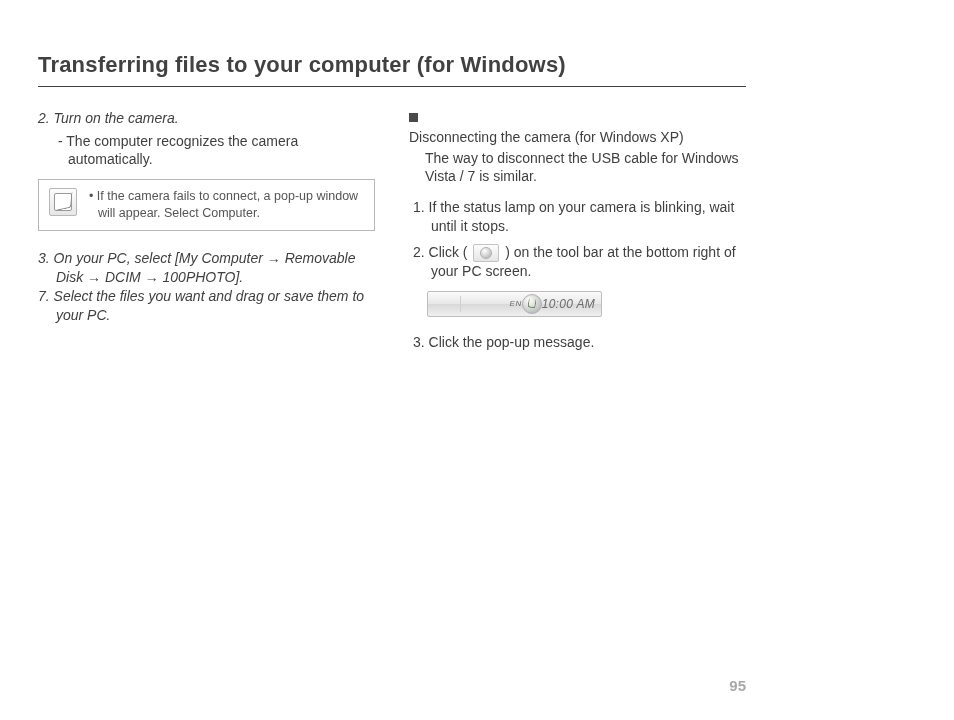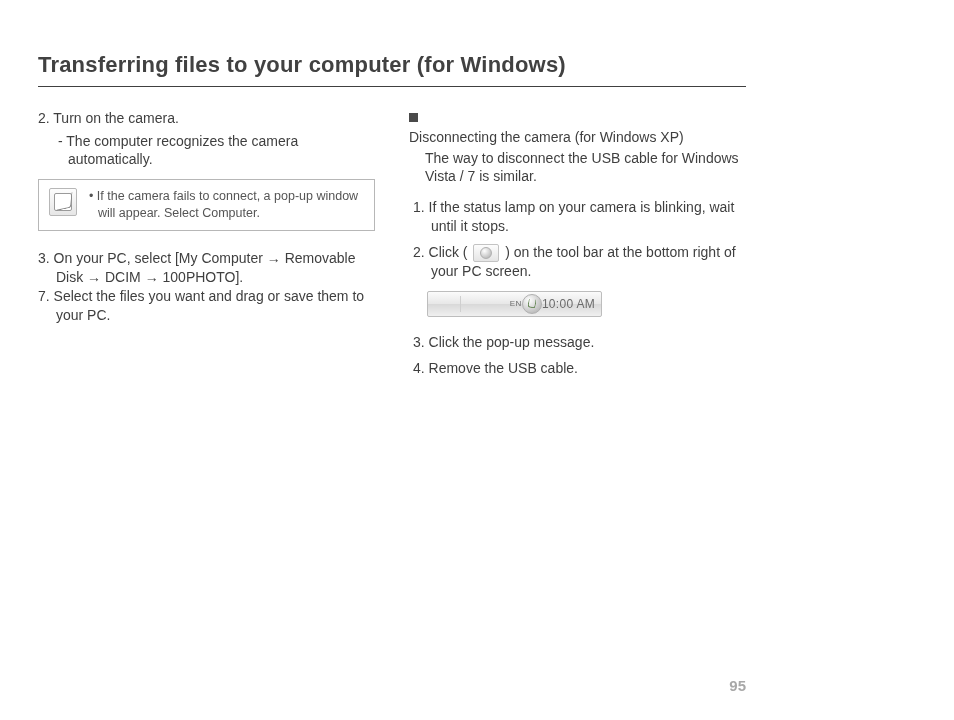--- a/index.html
+++ b/index.html
@@ -34,20 +34,21 @@
     gap: 34px;
   }
   .col {
     flex: 1 1 0;
     min-width: 0;
   }
   .step {
     margin-bottom: 4px;
     padding-left: 18px;
     text-indent: -18px;
+    font-style: italic;
   }
   .sub {
     padding-left: 30px;
     text-indent: -10px;
     margin-bottom: 10px;
   }
   .tipbox {
     border: 1px solid #b7b7b7;
     margin: 8px 0 18px 0;
     padding: 8px 10px 8px 10px;
@@ -128,20 +129,21 @@
     background: linear-gradient(#fbfbfb 0%, #e8e8e8 48%, #d9d9d9 52%, #f0f0f0 100%);
     border: 1px solid #bdbdbd;
     border-radius: 2px;
     display: flex;
     align-items: center;
     justify-content: flex-end;
     padding: 0 6px 0 0;
     box-sizing: border-box;
     gap: 0;
     position: relative;
+    font-style: italic;
   }
   .taskbar-illus::before {
     content: "";
     position: absolute;
     left: 32px;
     top: 4px;
     bottom: 4px;
     width: 1px;
     background: #cfcfcf;
   }
@@ -239,19 +241,18 @@
           <span>) on the tool bar at the bottom right of your PC screen.</span>
         </div>
 
         <div class="taskbar-illus">
           <span class="tb-text">EN</span>
           <span class="tb-icon"></span>
           <span class="tb-time">10:00 AM</span>
         </div>
 
         <div class="r-step">3. Click the pop-up message.</div>
-        <div class="r-step">4. Remove the USB cable.</div>
       </div>
     </div>
   </div>
 
   <div class="page-num">95</div>
 </div>
 
 </body></html>

